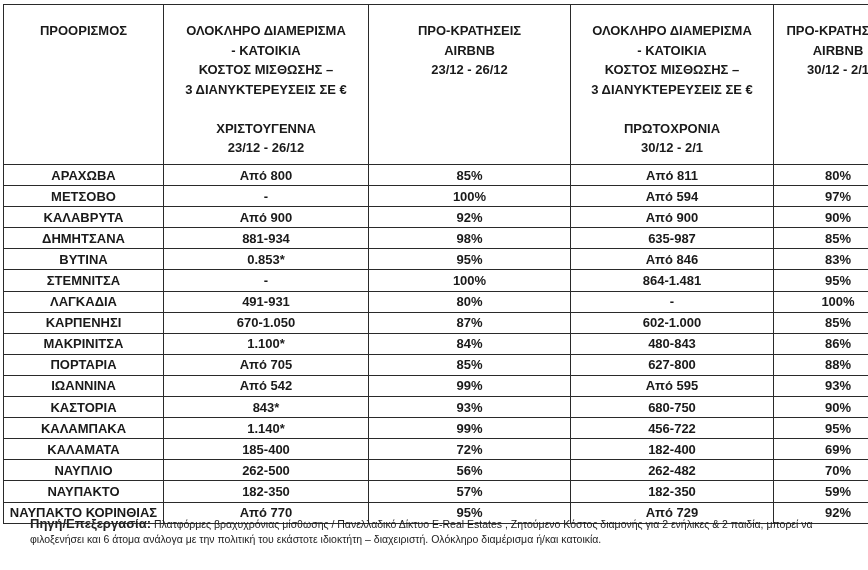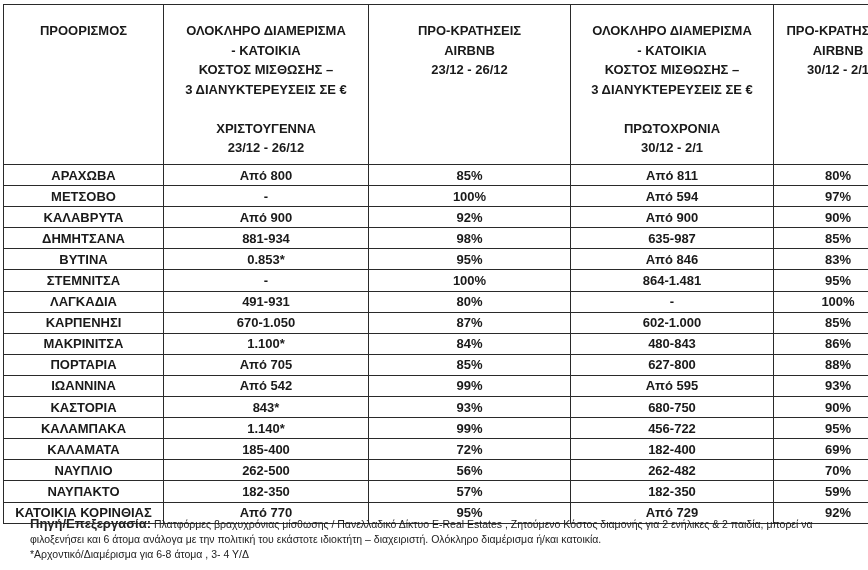--- a/index.html
+++ b/index.html
@@ -172,27 +172,26 @@
         <td>70%</td>
       </tr>
       <tr>
         <td>ΝΑΥΠΑΚΤΟ</td>
         <td>182-350</td>
         <td>57%</td>
         <td>182-350</td>
         <td>59%</td>
       </tr>
       <tr>
-        <td>ΚΑΤΟΙΚΙΑ ΚΟΡΙΝΘΙΑΣ</td>
+        <td>ΝΑΥΠΑΚΤΟ ΚΟΡΙΝΘΙΑΣ</td>
         <td>Από 770</td>
         <td>95%</td>
         <td>Από 729</td>
         <td>92%</td>
       </tr>
     </tbody>
 </table>
 
 <div class="footer">
   <div>
     <span class="src-label">Πηγή/Επεξεργασία:</span><span> Πλατφόρμες βραχυχρόνιας μίσθωσης / Πανελλαδικό Δίκτυο E-Real Estates , Ζητούμενο Κόστος διαμονής για 2 ενήλικες &amp; 2 παιδία, μπορεί να φιλοξενήσει και 6 άτομα ανάλογα με την πολιτική του εκάστοτε ιδιοκτήτη – διαχειριστή. Ολόκληρο διαμέρισμα ή/και κατοικία.</span>
   </div>
-  <div>*Αρχοντικό/Διαμέρισμα  για 6-8 άτομα , 3- 4 Υ/Δ</div>
 </div>
 
 </body></html>

